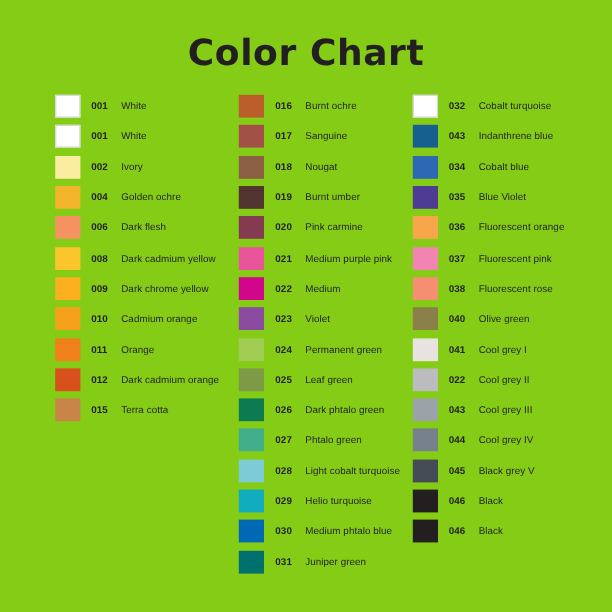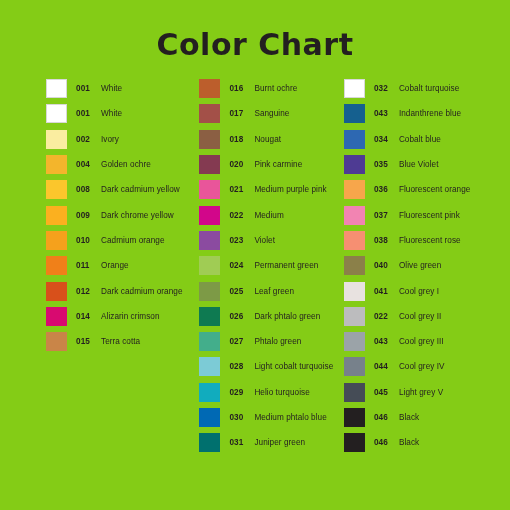--- a/index.html
+++ b/index.html
@@ -103,20 +103,25 @@
           <div class="swatch" style="background-color: rgb(250, 237, 160);"></div>
           <span class="code">002</span>
           <span class="cname">Ivory</span>
         </div>
         <div class="color-row">
           <div class="swatch" style="background-color: rgb(243, 181, 44);"></div>
           <span class="code">004</span>
           <span class="cname">Golden ochre</span>
         </div>
         <div class="color-row">
+          <div class="swatch" style="background-color: rgb(244, 146, 98);"></div>
+          <span class="code">006</span>
+          <span class="cname">Dark flesh</span>
+        </div>
+        <div class="color-row">
           <div class="swatch" style="background-color: rgb(251, 198, 44);"></div>
           <span class="code">008</span>
           <span class="cname">Dark cadmium yellow</span>
         </div>
         <div class="color-row">
           <div class="swatch" style="background-color: rgb(251, 176, 31);"></div>
           <span class="code">009</span>
           <span class="cname">Dark chrome yellow</span>
         </div>
         <div class="color-row">
@@ -128,25 +133,20 @@
           <div class="swatch" style="background-color: rgb(240, 128, 25);"></div>
           <span class="code">011</span>
           <span class="cname">Orange</span>
         </div>
         <div class="color-row">
           <div class="swatch" style="background-color: rgb(216, 80, 27);"></div>
           <span class="code">012</span>
           <span class="cname">Dark cadmium orange</span>
         </div>
         <div class="color-row">
-          <div class="swatch" style="background-color: rgb(216, 10, 112);"></div>
-          <span class="code">014</span>
-          <span class="cname">Alizarin crimson</span>
-        </div>
-        <div class="color-row">
           <div class="swatch" style="background-color: rgb(201, 133, 72);"></div>
           <span class="code">015</span>
           <span class="cname">Terra cotta</span>
         </div>
       </div>
     <div class="color-column col-2">
         <div class="color-row">
           <div class="swatch" style="background-color: rgb(188, 94, 44);"></div>
           <span class="code">016</span>
           <span class="cname">Burnt ochre</span>
@@ -155,20 +155,25 @@
           <div class="swatch" style="background-color: rgb(163, 80, 72);"></div>
           <span class="code">017</span>
           <span class="cname">Sanguine</span>
         </div>
         <div class="color-row">
           <div class="swatch" style="background-color: rgb(139, 95, 67);"></div>
           <span class="code">018</span>
           <span class="cname">Nougat</span>
         </div>
         <div class="color-row">
+          <div class="swatch" style="background-color: rgb(81, 51, 48);"></div>
+          <span class="code">019</span>
+          <span class="cname">Burnt umber</span>
+        </div>
+        <div class="color-row">
           <div class="swatch" style="background-color: rgb(132, 58, 81);"></div>
           <span class="code">020</span>
           <span class="cname">Pink carmine</span>
         </div>
         <div class="color-row">
           <div class="swatch" style="background-color: rgb(233, 85, 154);"></div>
           <span class="code">021</span>
           <span class="cname">Medium purple pink</span>
         </div>
         <div class="color-row">
@@ -279,21 +284,21 @@
           <span class="cname">Cool grey III</span>
         </div>
         <div class="color-row">
           <div class="swatch" style="background-color: rgb(119, 129, 139);"></div>
           <span class="code">044</span>
           <span class="cname">Cool grey IV</span>
         </div>
         <div class="color-row">
           <div class="swatch" style="background-color: rgb(69, 76, 86);"></div>
           <span class="code">045</span>
-          <span class="cname">Light grey V</span>
+          <span class="cname">Black grey V</span>
         </div>
         <div class="color-row">
           <div class="swatch" style="background-color: rgb(35, 31, 32);"></div>
           <span class="code">046</span>
           <span class="cname">Black</span>
         </div>
         <div class="color-row">
           <div class="swatch" style="background-color: rgb(35, 31, 32);"></div>
           <span class="code">046</span>
           <span class="cname">Black</span>

